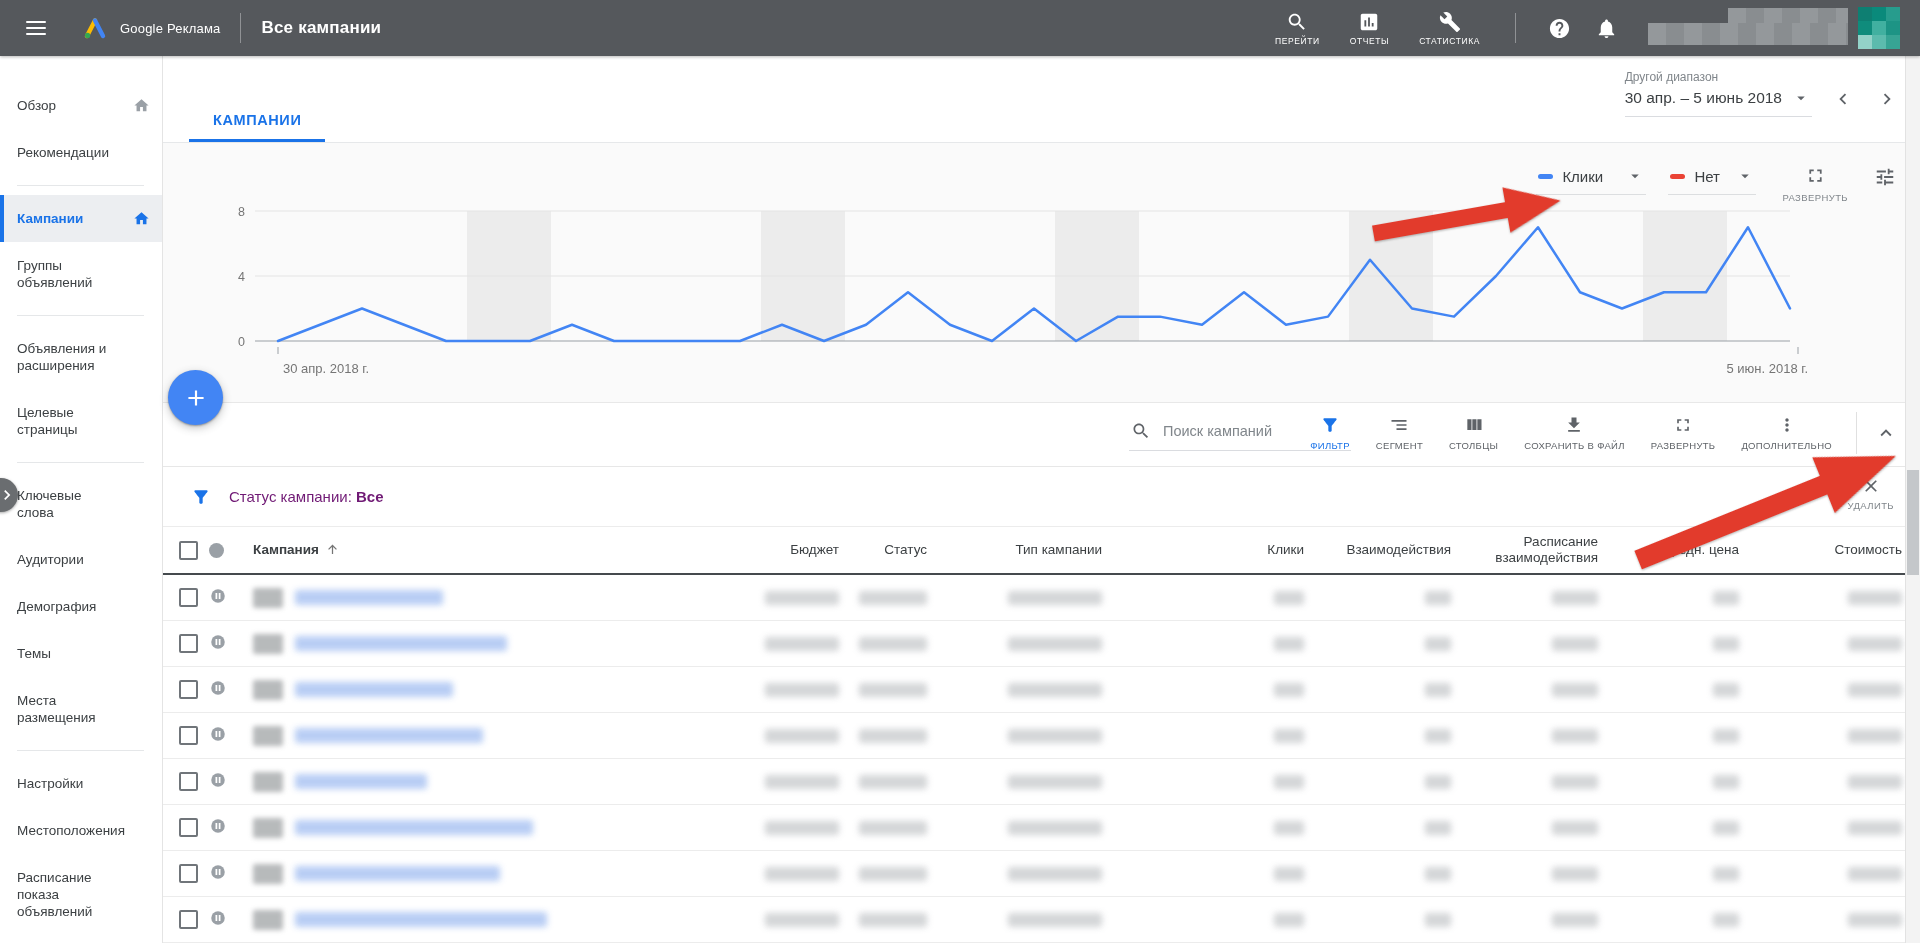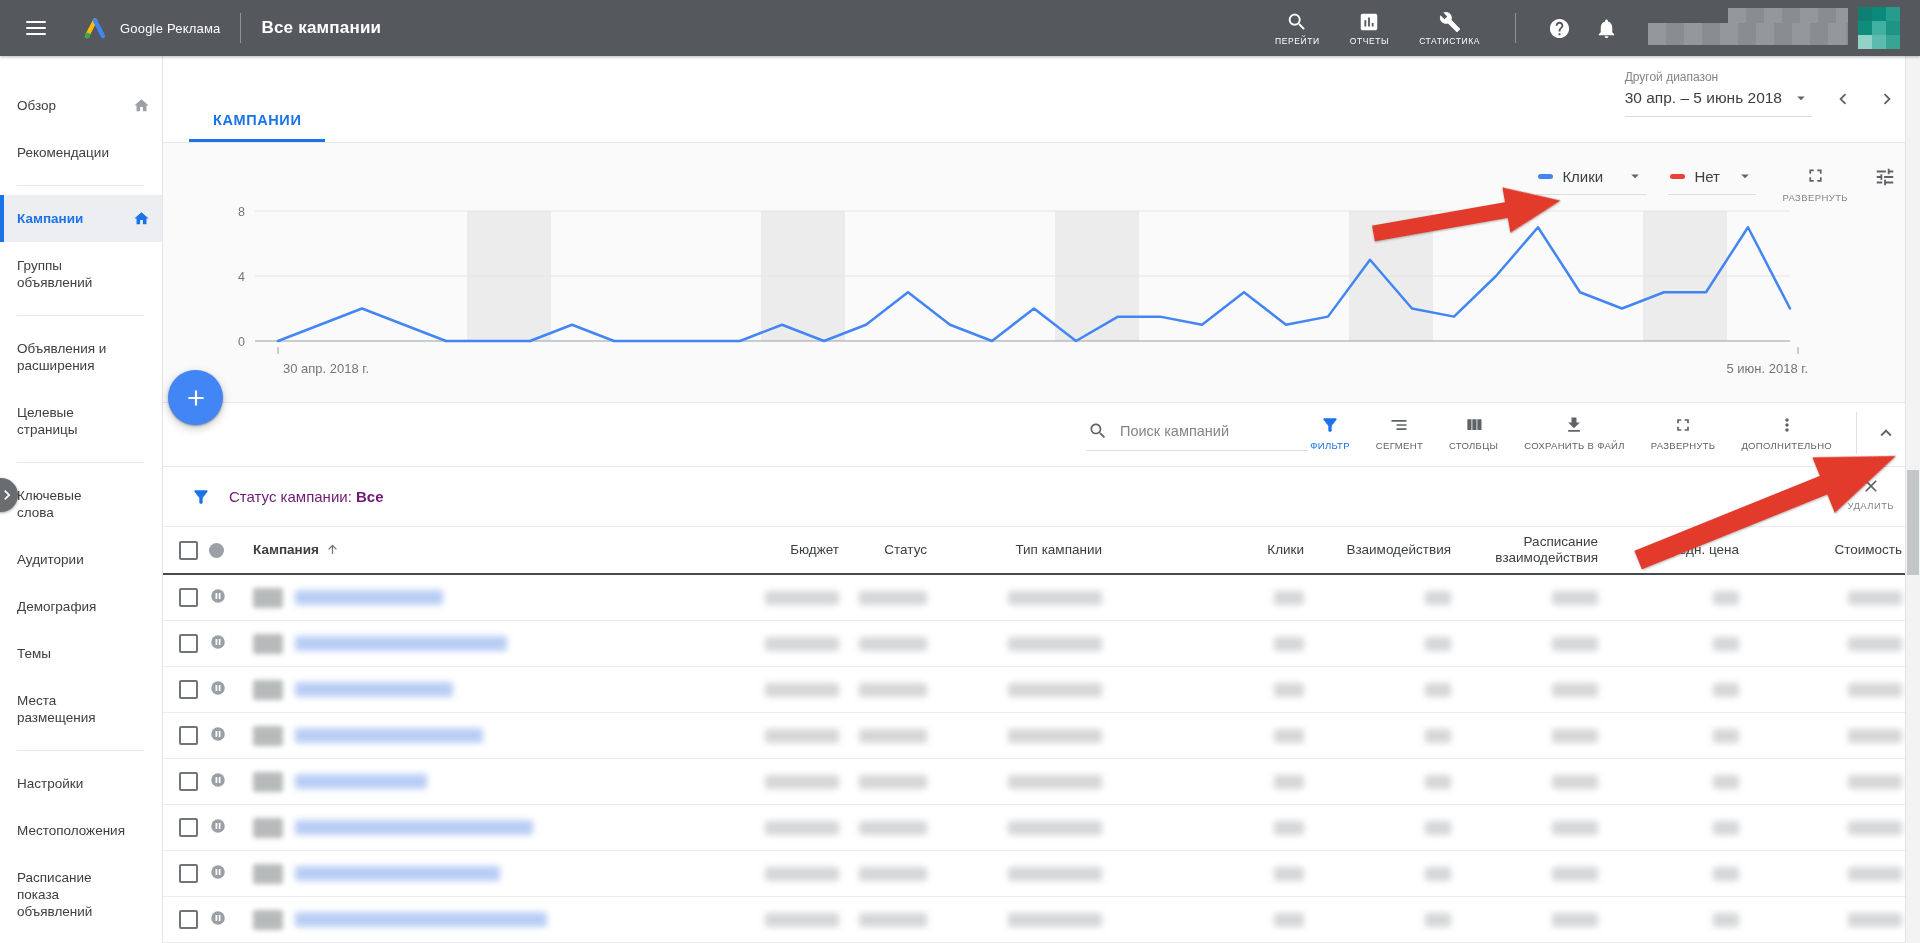--- a/index.html
+++ b/index.html
@@ -71,21 +71,21 @@
   .dd-label{font-size:15px;color:#3c4043;}
   .dd-caret{width:18px;height:18px;color:#5f6368;margin-left:auto;}
   .expand-group{display:flex;flex-direction:column;align-items:center;color:#5f6368;cursor:pointer;margin-top:2px;}
   .expand-group .ic{width:21px;height:21px;}
   .expand-label{font-size:9.5px;letter-spacing:.4px;color:#80868b;margin-top:6px;}
   .tune-btn{width:22px;height:22px;color:#5f6368;margin-top:3px;cursor:pointer;}
   .tune-btn .ic{width:22px;height:22px;}
 
   
   .toolbar{height:64px;background:#fff;border-bottom:1px solid #e7e7e7;position:relative;box-sizing:border-box;}
-  .search{position:absolute;left:923px;top:14px;width:218px;display:flex;align-items:center;gap:10px;border-bottom:1px solid #dadce0;padding:4px 2px 9px 2px;}
+  .search{position:absolute;left:966px;top:14px;width:218px;display:flex;align-items:center;gap:10px;border-bottom:1px solid #dadce0;padding:4px 2px 9px 2px;}
   .search .ic{width:20px;height:20px;color:#5f6368;flex:none;}
   .search-input{border:none;outline:none;background:transparent;font-size:14.5px;color:#3c4043;width:100%;font-family:inherit;}
   .search-input::placeholder{color:#80868b;}
   .tb-right{position:absolute;right:16px;top:9px;display:flex;align-items:center;}
   #tb-buttons{display:flex;}
   .tbtn{display:flex;flex-direction:column;align-items:center;padding:3px 13px;color:#5f6368;cursor:pointer;}
   .tbtn .ic{width:20px;height:20px;}
   .tbtn-label{font-size:9.5px;letter-spacing:.3px;margin-top:5px;color:#5f6368;}
   .tbtn.active,.tbtn.active .tbtn-label{color:#1a73e8;}
   .v-divider{width:1px;height:42px;background:#e0e0e0;margin:0 11px;}

